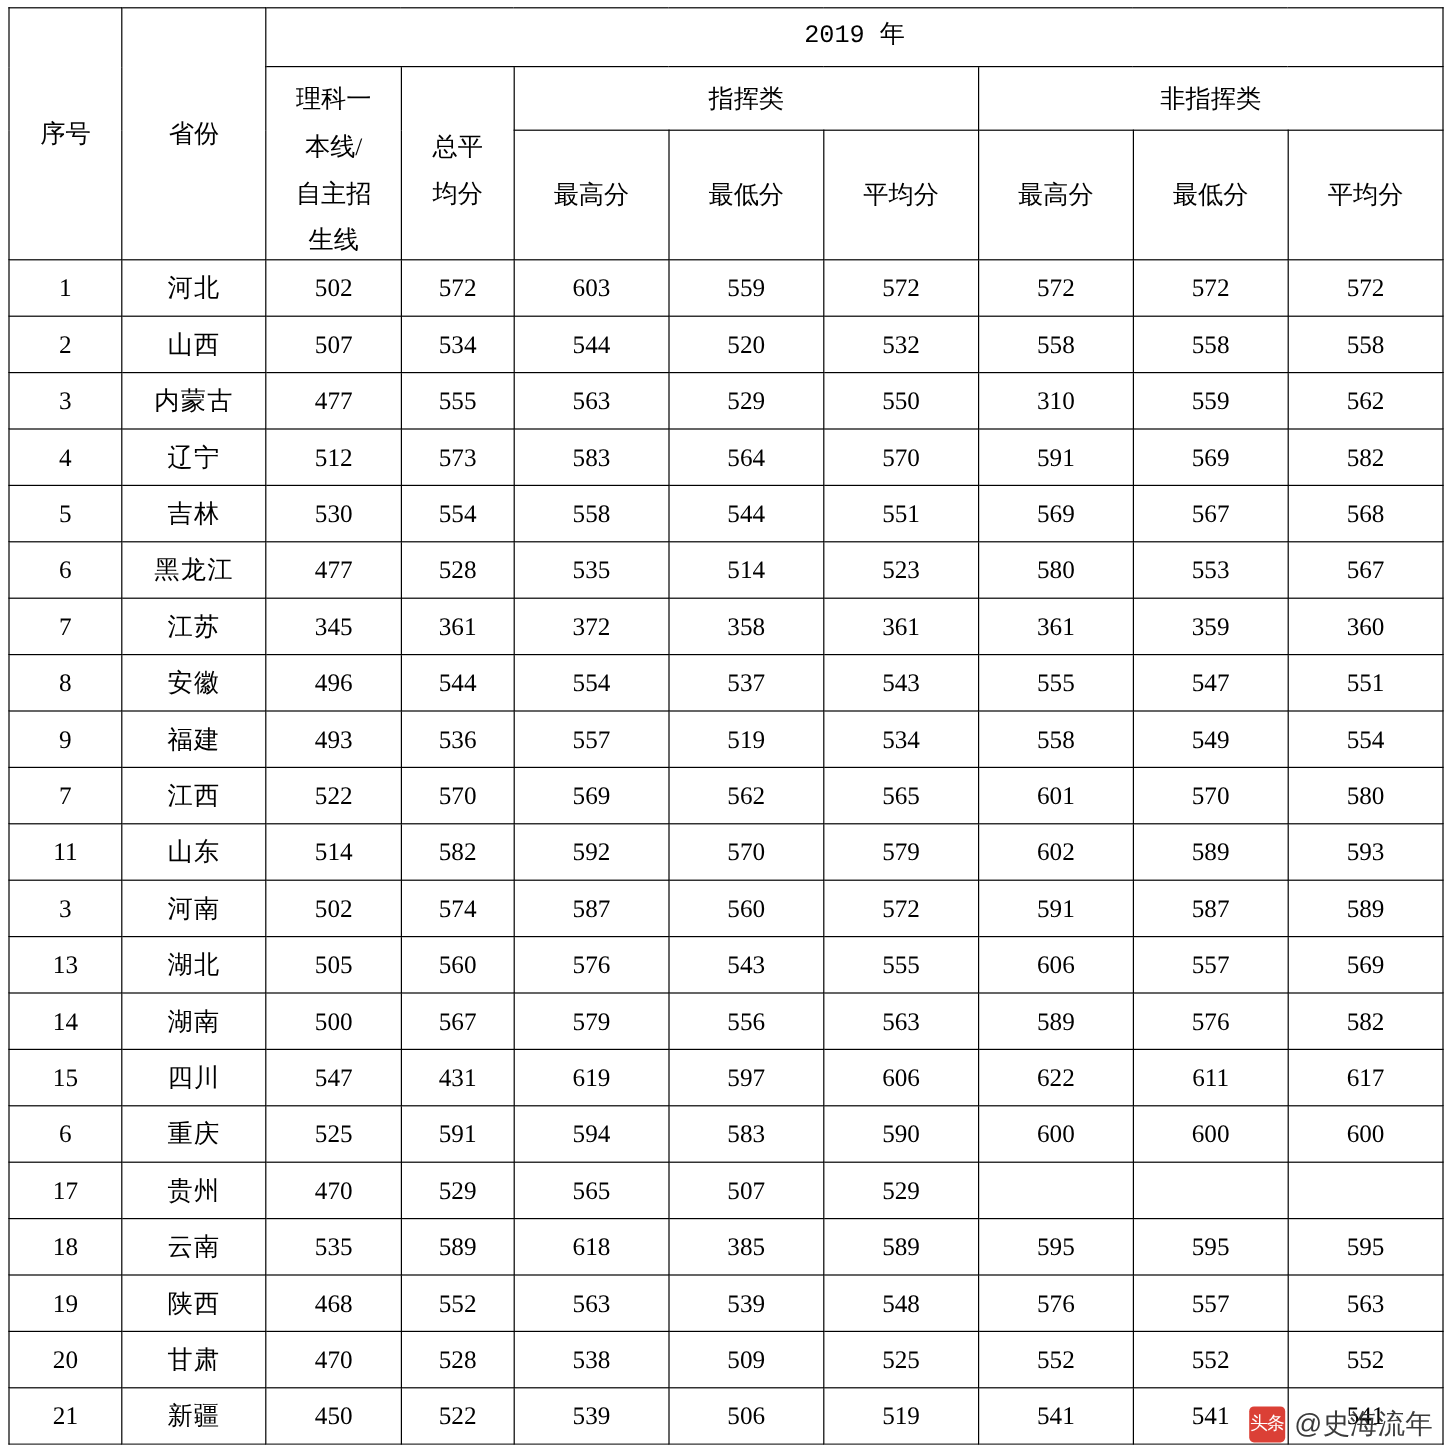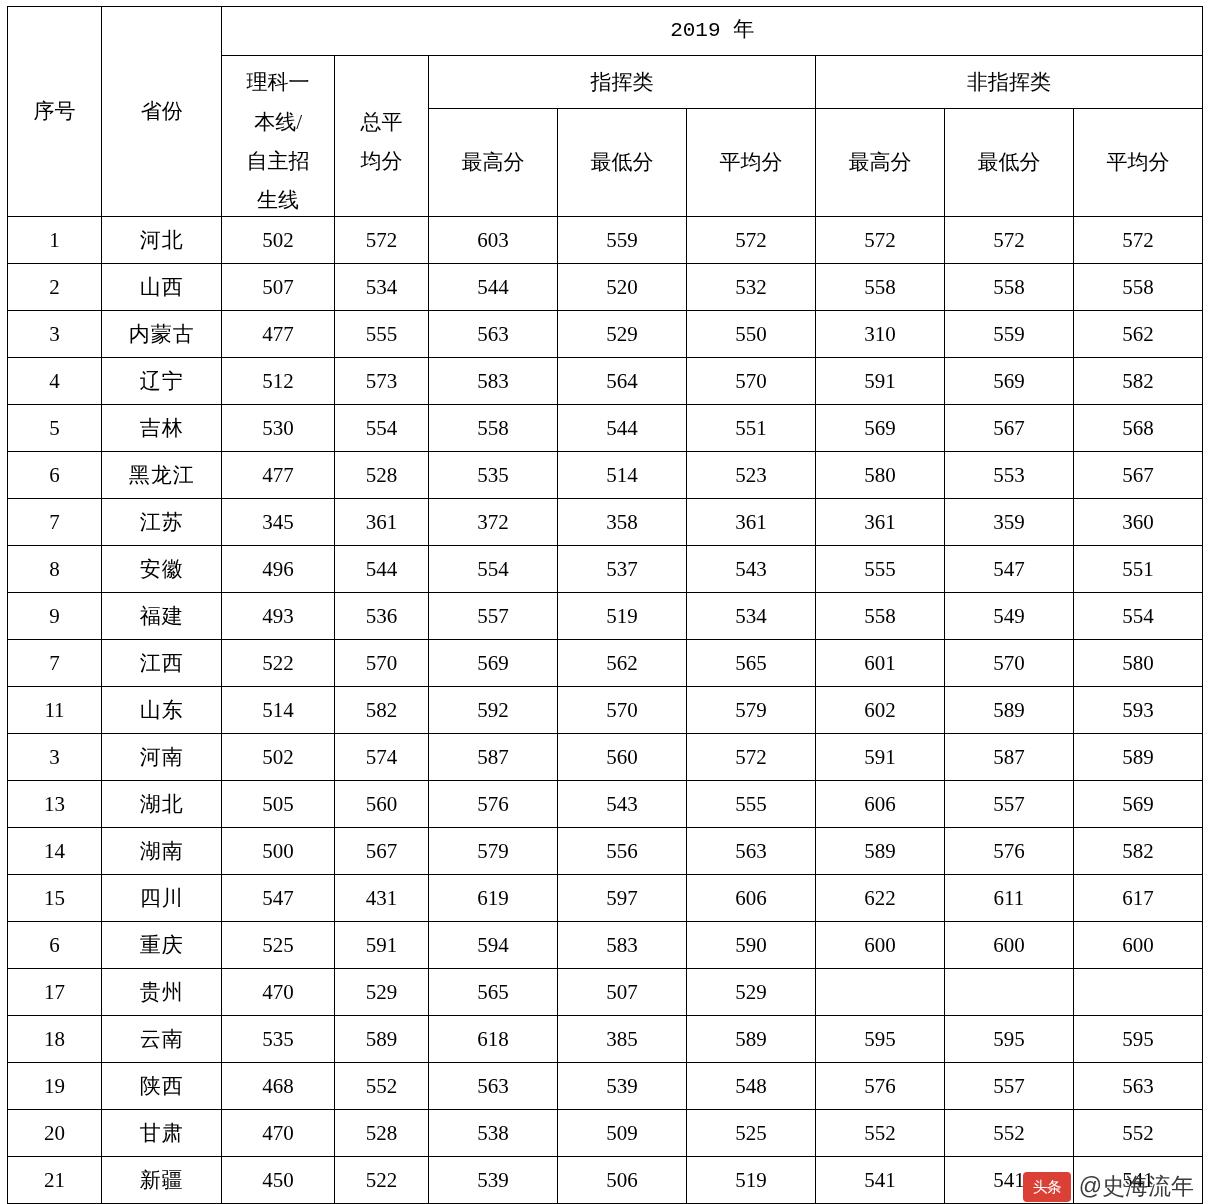--- a/index.html
+++ b/index.html
@@ -80,21 +80,21 @@
     align-items: center;
     gap: 8px;
     font-family: "Liberation Sans", sans-serif;
     font-size: 23px;
     color: #2b2b2b;
     opacity: 0.92;
     pointer-events: none;
   }
   .wm-logo {
     display: inline-block;
-    width: 48px;
+    width: 30px;
     height: 30px;
     border-radius: 4px;
     background: #d93025;
     color: #ffffff;
     font-size: 15px;
     line-height: 30px;
     text-align: center;
     font-family: "Liberation Sans", sans-serif;
     letter-spacing: -1px;
   }

